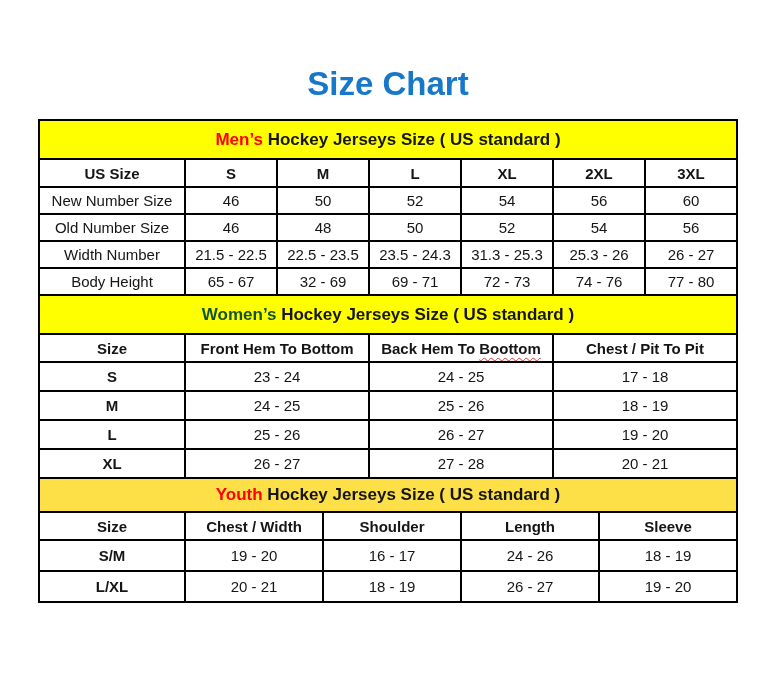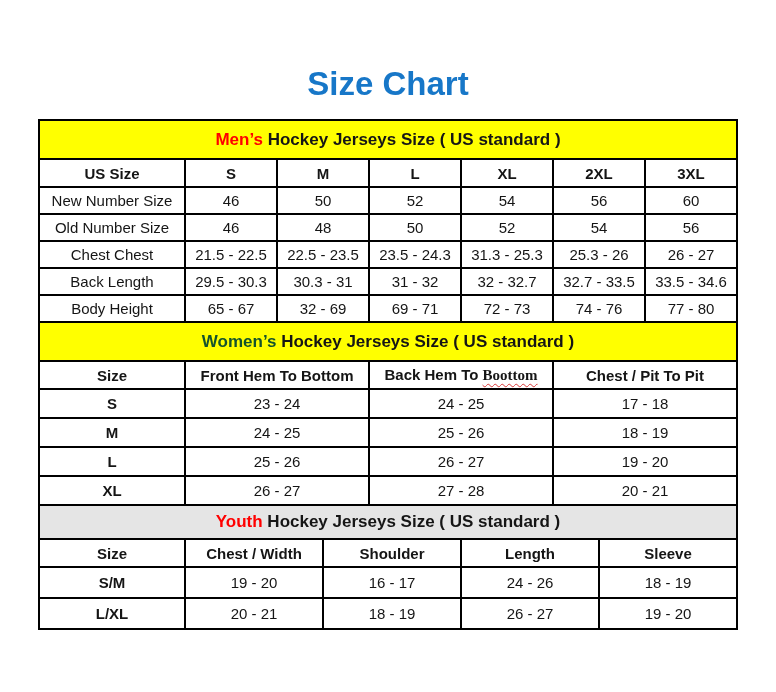--- a/index.html
+++ b/index.html
@@ -56,21 +56,20 @@
   tr.hdr th { font-weight: bold; height: 26px; }
   .sec-0 tr.row td { height: 25px; }
   .sec-1 tr.row td { height: 27px; }
   .sec-2 tr.row td { height: 29px; text-align: center; }
   td.bold { font-weight: bold; }
   .squiggle {
     text-decoration: underline;
     text-decoration-style: wavy;
     text-decoration-thickness: 1px;
     text-underline-offset: 3px;
-    font-family: Liberation Serif, serif;
   }
 </style>
 </head>
 <body>
 
 <div class="page">
 
   <h1 class="title" style="color: rgb(23, 119, 200);">Size Chart</h1>
 
   <div class="chart-wrap">
@@ -110,36 +109,27 @@
           <tr class="row">
             <td>Old Number Size</td>
             <td>46</td>
             <td>48</td>
             <td>50</td>
             <td>52</td>
             <td>54</td>
             <td>56</td>
           </tr>
           <tr class="row">
-            <td>Chest Chest</td>
+            <td>Width Number</td>
             <td>21.5 - 22.5</td>
             <td>22.5 - 23.5</td>
             <td>23.5 - 24.3</td>
             <td>31.3 - 25.3</td>
             <td>25.3 - 26</td>
             <td>26 - 27</td>
-          </tr>
-          <tr class="row">
-            <td>Back Length</td>
-            <td>29.5 - 30.3</td>
-            <td>30.3 - 31</td>
-            <td>31 - 32</td>
-            <td>32 - 32.7</td>
-            <td>32.7 - 33.5</td>
-            <td>33.5 - 34.6</td>
           </tr>
           <tr class="row">
             <td>Body Height</td>
             <td>65 - 67</td>
             <td>32 - 69</td>
             <td>69 - 71</td>
             <td>72 - 73</td>
             <td>74 - 76</td>
             <td>77 - 80</td>
           </tr>
@@ -193,21 +183,21 @@
     <table class="sec sec-2">
       <colgroup>
           <col style="width: 146px;">
           <col>
           <col>
           <col>
           <col>
         </colgroup>
         <tbody>
         <tr class="band-row">
-          <td class="band-cell" colspan="5" style="background: #e5e5e5; margin-left: 40px;"><span class="accent" style="color: rgb(255, 0, 0);">Youth</span><span> Hockey Jerseys Size ( US standard )</span></td>
+          <td class="band-cell" colspan="5" style="background: #fde047; margin-left: 40px;"><span class="accent" style="color: rgb(255, 0, 0);">Youth</span><span> Hockey Jerseys Size ( US standard )</span></td>
         </tr>
       <tr class="hdr">
             <th>Size</th>
             <th>Chest / Width</th>
             <th>Shoulder</th>
             <th>Length</th>
             <th>Sleeve</th>
           </tr>
           <tr class="row">
             <td class="bold">S/M</td>

